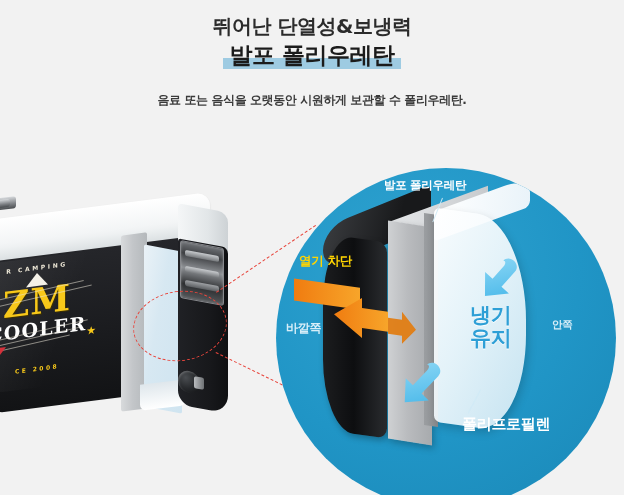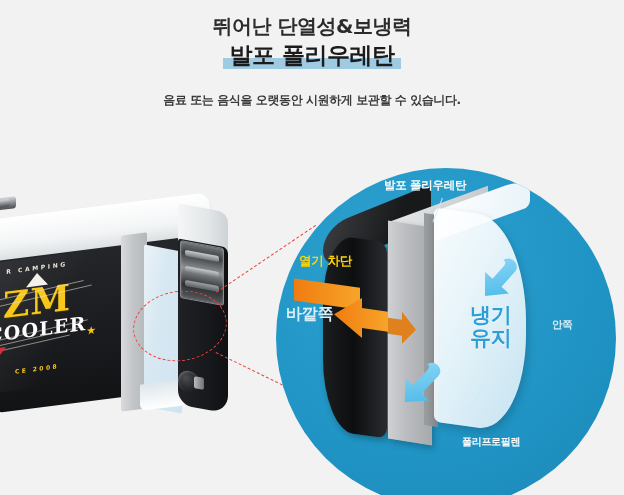--- a/index.html
+++ b/index.html
@@ -431,36 +431,35 @@
     color: #ffffff;
   }
   .lbl-heat {
     left: 23px;
     top: 85px;
     font-size: 12.5px;
     color: #ffd400;
   }
   .lbl-outside {
     left: 10px;
-    top: 136px;
-    font-size: 16px;
+    top: 152px;
+    font-size: 12px;
     color: #d7eef8;
   }
   .lbl-inside {
     left: 276px;
     top: 150px;
     font-size: 10.5px;
     color: #d7eef8;
   }
   .lbl-pp {
     left: 186px;
     top: 247px;
-    font-size: 10px;
+    font-size: 15px;
     color: #ffffff;
-    margin-top: 20px;
   }
   .lbl-cold {
     left: 194px;
     top: 136px;
     font-size: 21px;
     font-weight: 700;
     color: #2e9fd6;
     line-height: 1.08;
     text-shadow: 0 1px 0 rgba(255,255,255,0.85);
   }
@@ -499,21 +498,21 @@
 
   <div class="header">
     <div class="title-line1">뛰어난 단열성&amp;보냉력</div>
     <div class="title-line2-wrap">
       <span class="title-line2">
         <span class="title-hl"></span>
         <span class="t">발포 폴리우레탄</span>
       </span>
     </div>
     <div class="subtitle">
-      <div>음료 또는 음식을 오랫동안 시원하게 보관할 수 있습니다.</div>
+      <div>음료 또는 음식을 오랫동안 시원하게 보관할 수 폴리우레탄.</div>
     </div>
   </div>
 
   <div class="cooler">
     <div class="cooler-lid"></div>
     <div class="cooler-lid2"></div>
     <div class="cooler-body"></div>
     <div class="cooler-body-shine"></div>
 
     <div class="foam-wedge"></div>

